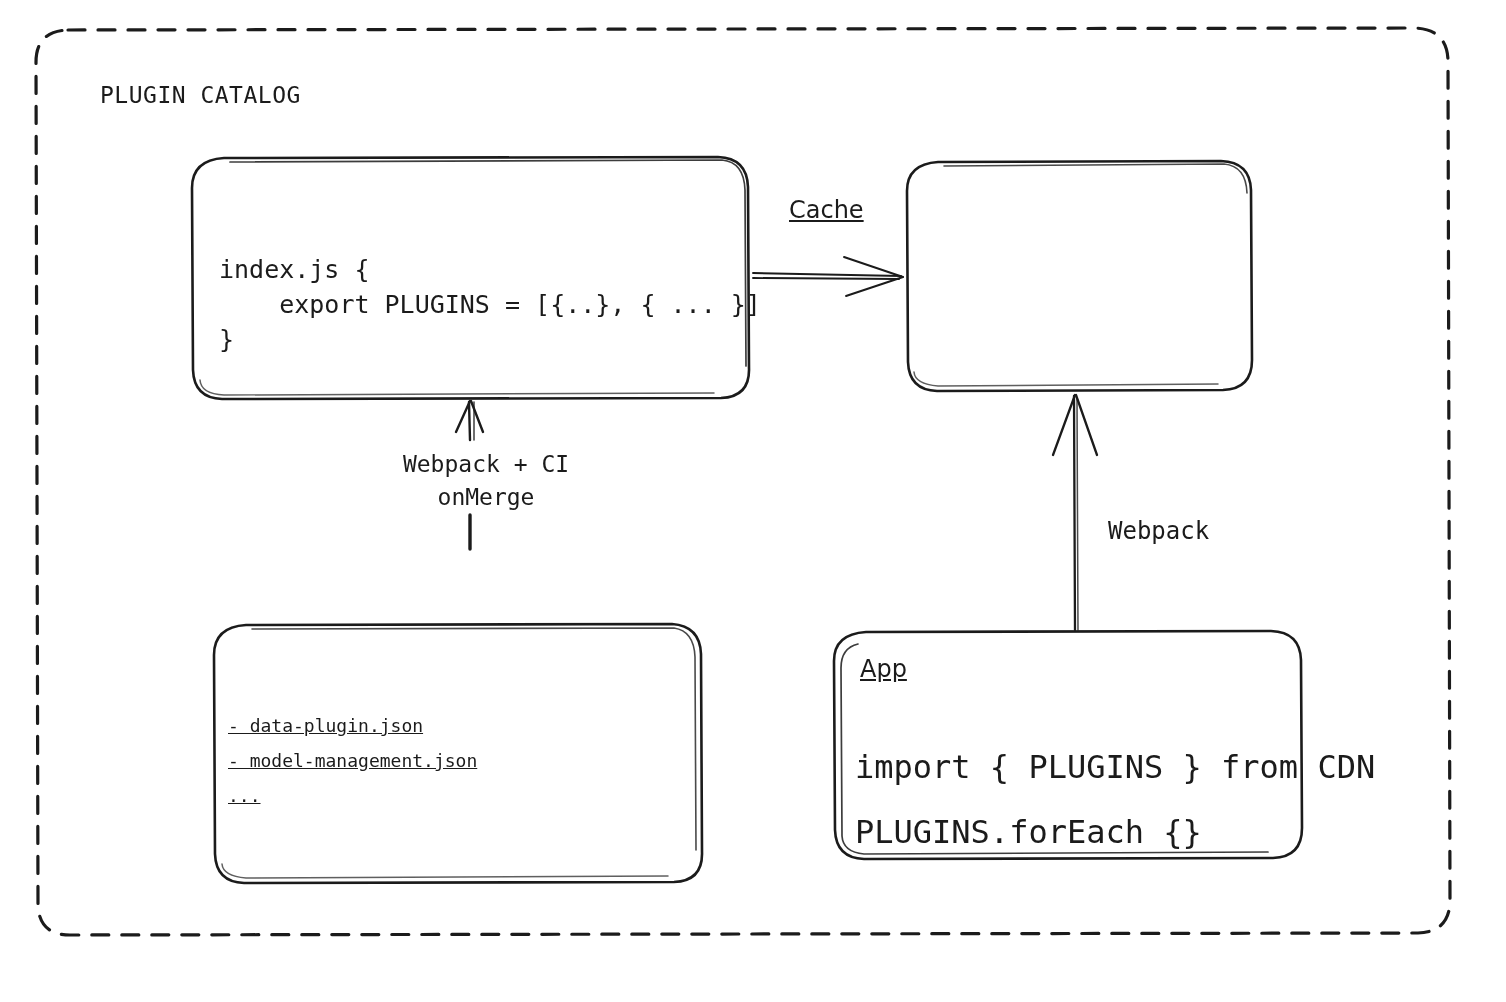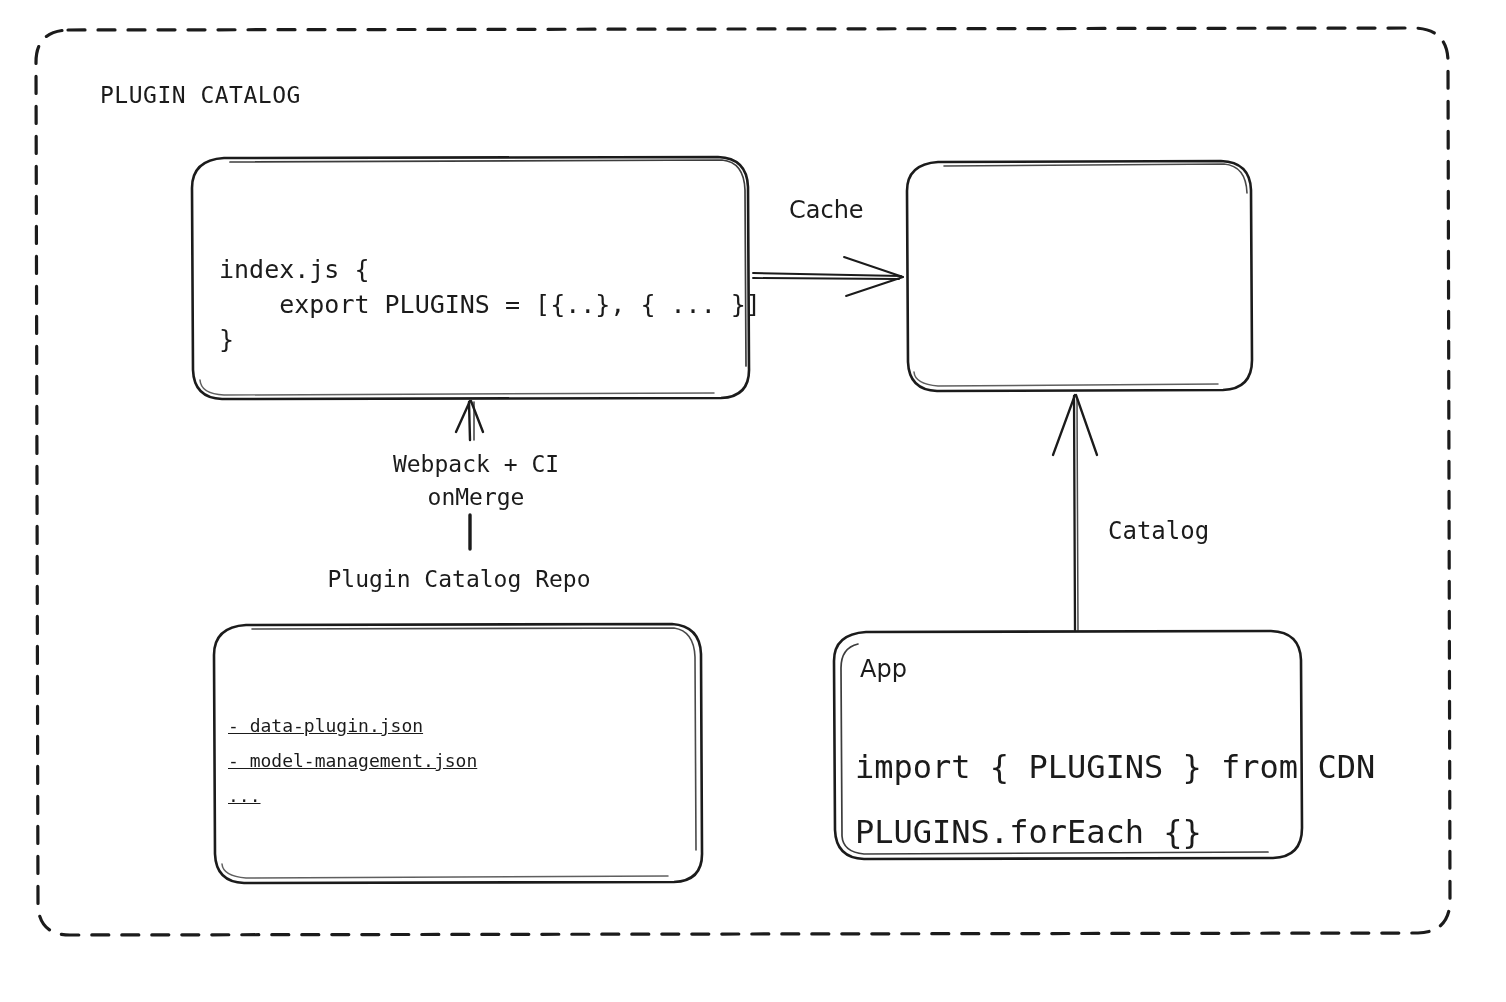--- a/index.html
+++ b/index.html
@@ -26,20 +26,21 @@
   }
   .txt {
     position: absolute;
     white-space: pre;
     font-family: "DejaVu Sans Mono", monospace;
     color: #1b1b1b;
     line-height: 1.0;
   }
   .sans {
     font-family: "DejaVu Sans", sans-serif;
+    text-decoration: underline;
   }
   .group-title {
     left: 100px;
     top: 84px;
     font-size: 23px;
     letter-spacing: 0.5px;
   }
   .npm-title {
     left: 193px;
     top: 198px;
@@ -59,21 +60,21 @@
     width: 342px;
     text-align: center;
     font-size: 24px;
   }
   .cache-label {
     left: 789px;
     top: 198px;
     font-size: 24px;
   }
   .webpack-label {
-    left: 336px;
+    left: 346px;
     top: 448px;
     width: 280px;
     text-align: center;
     font-size: 23px;
     line-height: 33px;
   }
   .repo-label {
     left: 216px;
     top: 568px;
     width: 486px;
@@ -172,26 +173,25 @@
   <div class="txt npm-code">index.js {
     export PLUGINS = [{..}, { ... }]
 }</div>
 
 
   <div class="txt sans cache-label">Cache</div>
 
   <div class="txt webpack-label">Webpack + CI
 onMerge</div>
 
-  <div class="txt repo-label">Plugin Catalog Repo</div>
 
   <div class="txt repo-list">- data-plugin.json
 - model-management.json
 ...</div>
 
-  <div class="txt import-label">Catalog</div>
+  <div class="txt import-label">Webpack</div>
 
   <div class="txt sans app-title">App</div>
 
   <div class="txt app-code"><span>import { PLUGINS } from CDN</span>
 <span>PLUGINS.forEach {}</span></div>
 
 </div>
 
 </body></html>

